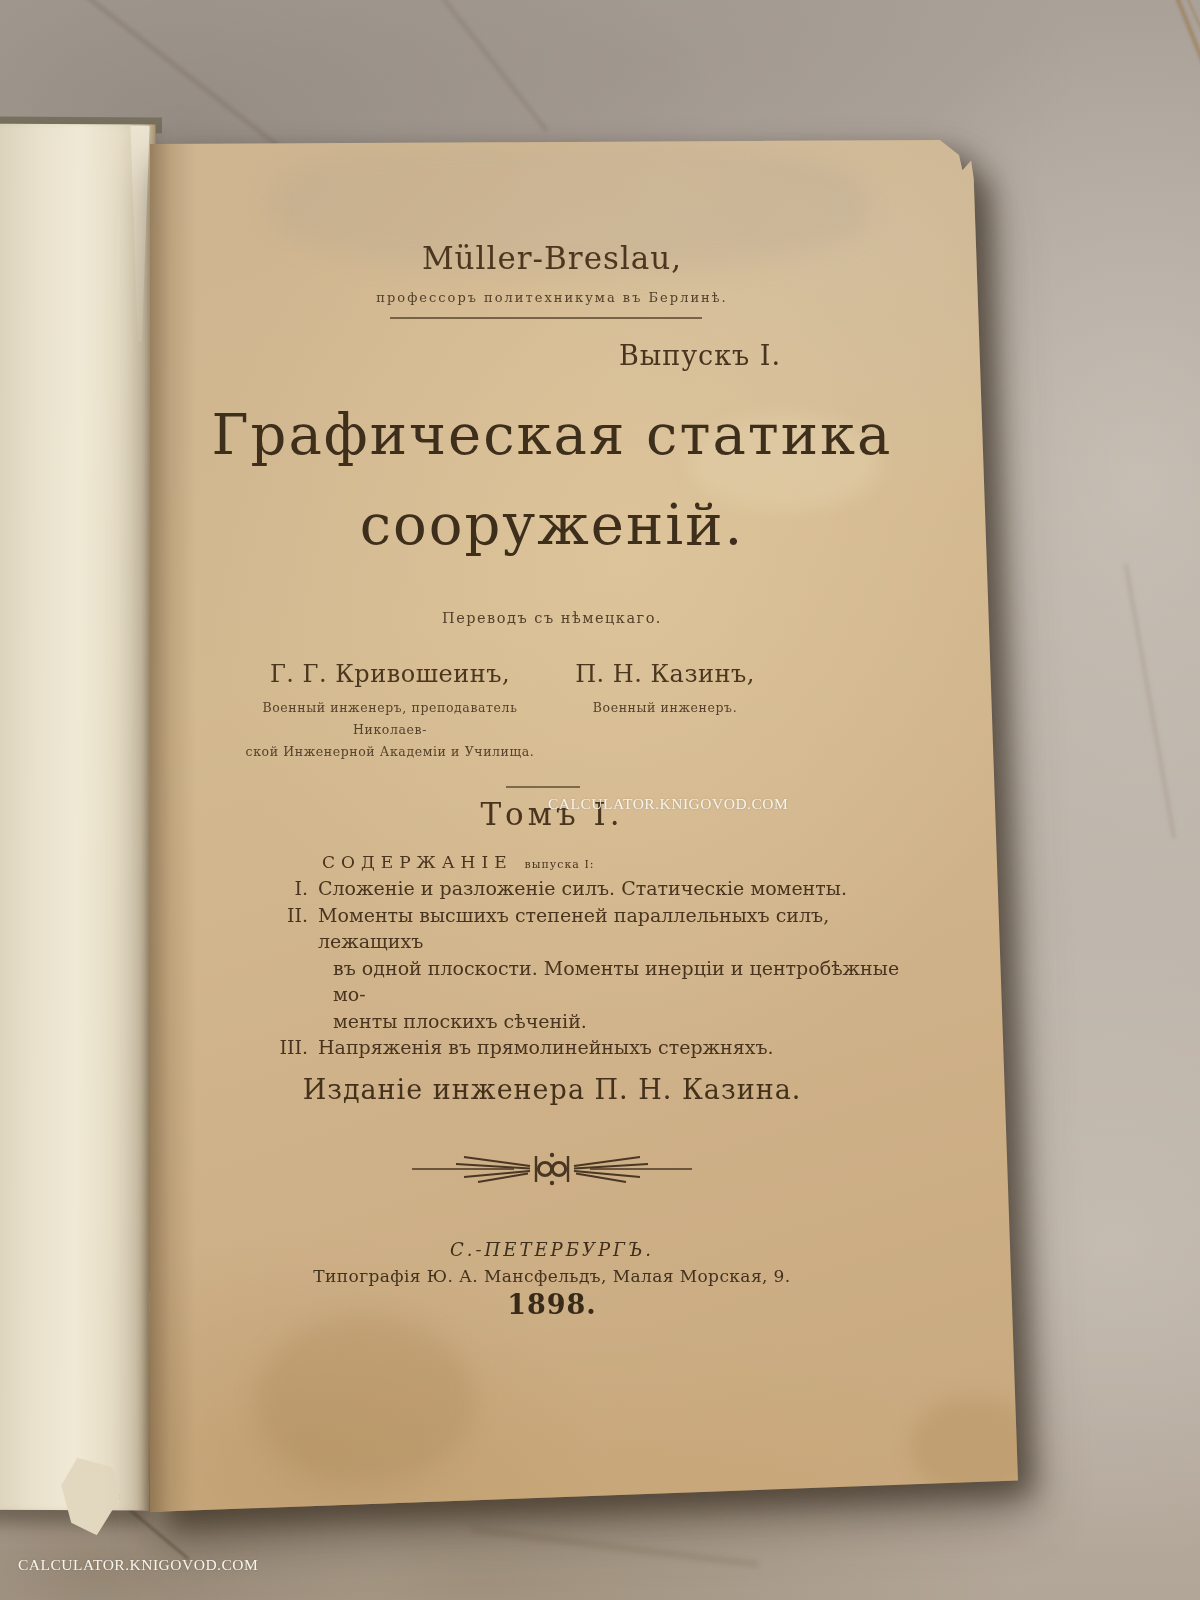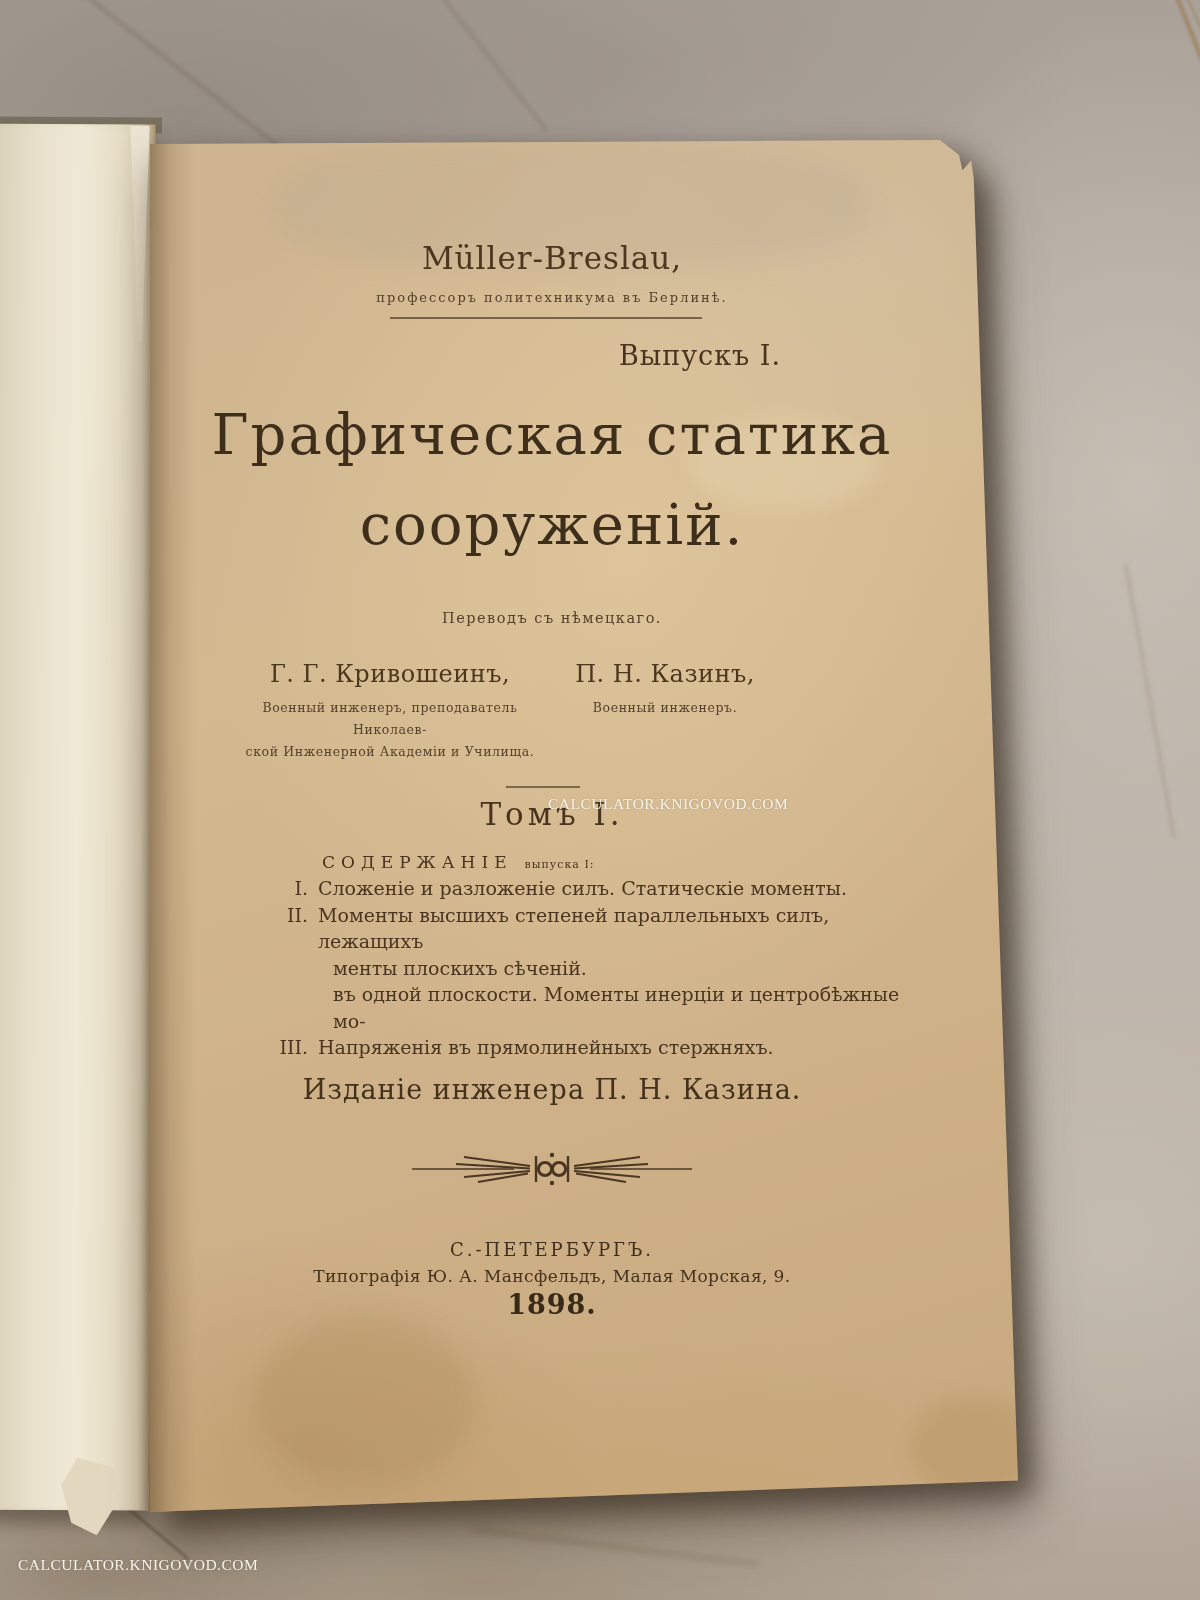--- a/index.html
+++ b/index.html
@@ -82,21 +82,21 @@
   .toc-head{top:712px;left:172px;}
   .toc-head-main{font-size:17px;letter-spacing:6px;}
   .toc-head-note{font-size:11px;margin-left:12px;letter-spacing:1px;}
   .toc{top:735px;left:120px;width:640px;font-size:19px;line-height:26.5px;}
   .toc-row{display:flex;}
   .toc-num{width:38px;text-align:right;padding-right:10px;flex:none;}
   .toc-text{flex:1;}
   .toc-cont{padding-left:15px;}
   .edition{top:934px;font-size:27px;letter-spacing:1px;color:#43311c;}
   .ornament{top:1008px;left:262px;width:280px;height:40px;}
-  .city{top:1099px;font-size:18px;letter-spacing:3px;color:#3f2f1d;}
+  .city{top:1099px;font-size:18px;letter-spacing:3px;color:#3f2f1d;font-style:italic;}
   .printer{top:1126px;font-size:17px;letter-spacing:0.4px;color:#43321e;}
   .year{top:1149px;font-size:27px;font-weight:bold;letter-spacing:1px;color:#382a18;}
 
   .wm{position:absolute;font-family:Liberation Serif, serif;color:#f7f4ec;
       font-size:15.5px;letter-spacing:0.5px;z-index:30;text-shadow:0 0 2px rgba(60,50,40,0.25);}
   .wm-mid{left:548px;top:795px;}
   .wm-bottom{left:18px;top:1556px;}
 </style>
 </head>
 <body>
@@ -160,22 +160,22 @@
         <div class="toc-row">
           <div class="toc-num">I.</div>
           <div class="toc-text">
             <div>Сложеніе и разложеніе силъ. Статическіе моменты.</div>
           </div>
         </div>
         <div class="toc-row">
           <div class="toc-num">II.</div>
           <div class="toc-text">
             <div>Моменты высшихъ степеней параллельныхъ силъ, лежащихъ</div>
+            <div class="toc-cont">въ одной плоскости. Моменты инерціи и центробѣжные мо-</div>
             <div class="toc-cont">менты плоскихъ сѣченій.</div>
-            <div class="toc-cont">въ одной плоскости. Моменты инерціи и центробѣжные мо-</div>
           </div>
         </div>
         <div class="toc-row">
           <div class="toc-num">III.</div>
           <div class="toc-text">
             <div>Напряженія въ прямолинейныхъ стержняхъ.</div>
           </div>
         </div>
       </div>
 

